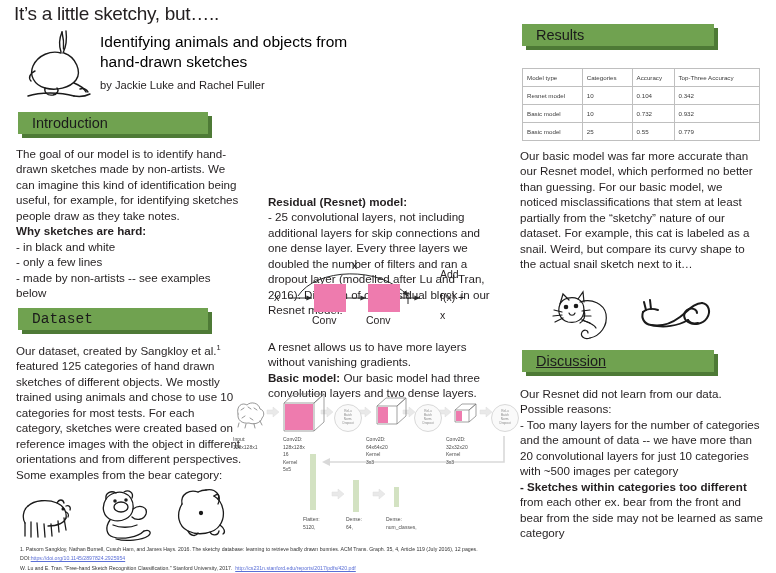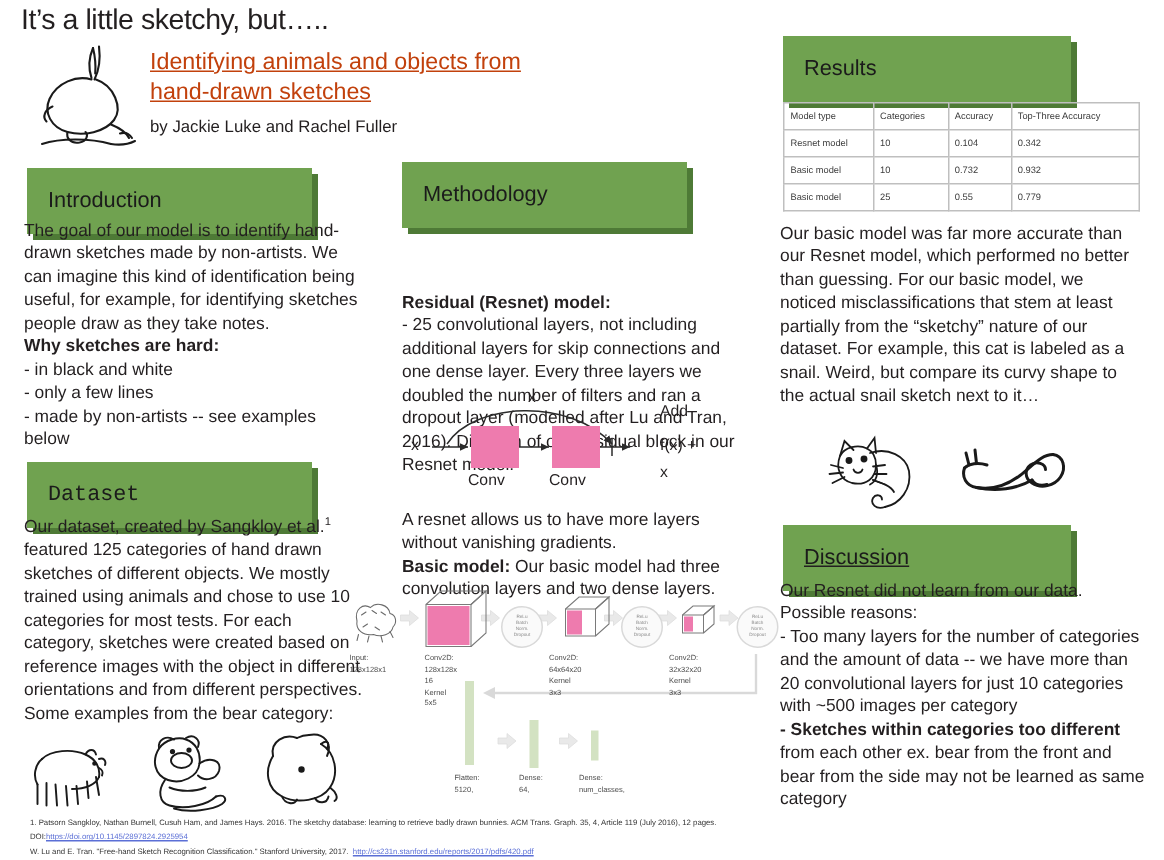--- a/index.html
+++ b/index.html
@@ -16,27 +16,27 @@
   .poster { position: absolute; inset: 0; }
 
   
   #title-block { position: absolute; left: 14px; top: 4px; width: 500px; }
   #main-title {
     font-size: 19px; font-weight: 400; letter-spacing: -0.3px;
     color: #231f20; line-height: 1.05; white-space: nowrap;
   }
   #bunny-logo { position: absolute; left: 18px; top: 26px; width: 92px; height: 74px; }
   #subtitle-wrap { position: absolute; left: 100px; top: 32px; width: 420px; }
-  #subtitle { font-size: 15.5px; line-height: 1.32; color: #c2410c; text-decoration: underline; }
+  #subtitle { font-size: 15.5px; line-height: 1.32; color: #000000; }
   #authors { font-size: 11.2px; margin-top: 6px; color: #231f20; }
 
   
   .sec-header {
     position: absolute;
-    height: 44px;
+    height: 22px;
     background: #70A250;
     box-shadow: 4px 4px 0 0 #4E7A36;
     display: flex; align-items: center; text-align: right;
   }
   .sec-header span {
     font-size: 14.5px; color: #1b1b1b; padding-left: 14px; font-weight: 400;
   }
 
   
   .body-text {
@@ -176,23 +176,20 @@
       <path d="M14 20 C8 30 10 42 20 47 C30 52 46 50 52 41 C58 32 56 18 46 12"></path>
       <path d="M30 8 C34 6 36 6 38 6"></path>
       <path d="M46 12 C50 9 52 11 50 15"></path>
       <path d="M20 47 C22 52 28 53 30 49"></path>
       <path d="M42 48 C44 52 50 52 51 47"></path>
       <circle cx="33" cy="29" r="1.5" fill="#1a1a1a"></circle>
       <path d="M52 41 C56 44 58 48 55 50"></path>
     </g>
   </svg>
 
-  <div class="sec-header" style="left:268px; top:108px; width:190px;">
-    <span>Methodology</span>
-  </div>
 
   <div class="body-text" style="left:268px; top:150px; width:232px;margin-top:44px;">
     <b>Residual (Resnet) model:</b><br>
     <span>- 25 convolutional layers, not including additional layers for skip connections and one dense layer. Every three layers we doubled the number of filters and ran a dropout layer (modelled after Lu and Tran, 2016). Diagram of one residual block in our Resnet model:</span>
   </div>
 
   <div id="resnet-diagram">
     <svg style="position:absolute;left:0;top:0;width:230px;height:72px;" viewBox="0 0 230 72">
       <defs>
         <marker id="ah" markerWidth="7" markerHeight="7" refX="5.6" refY="2.6" orient="auto">

